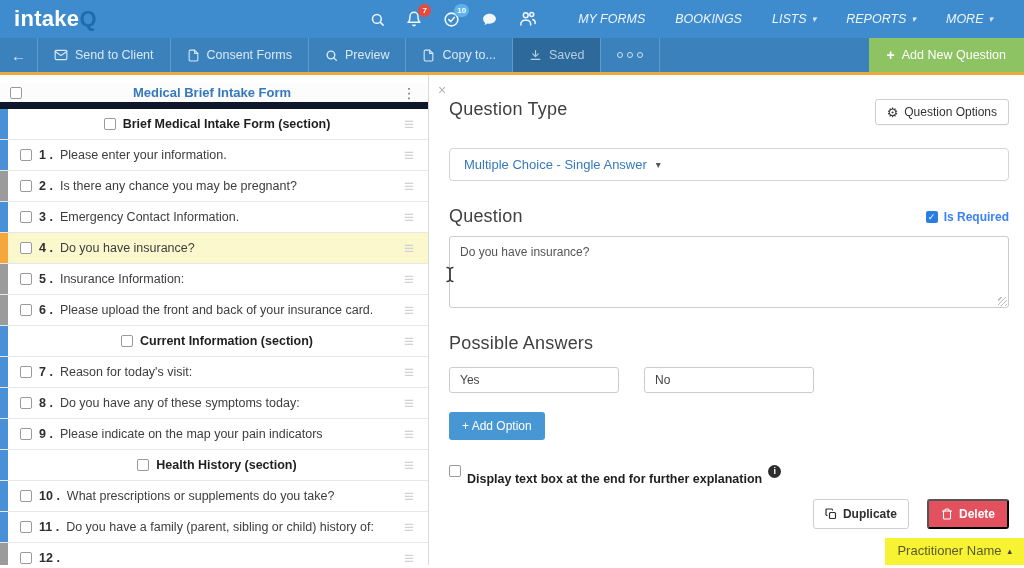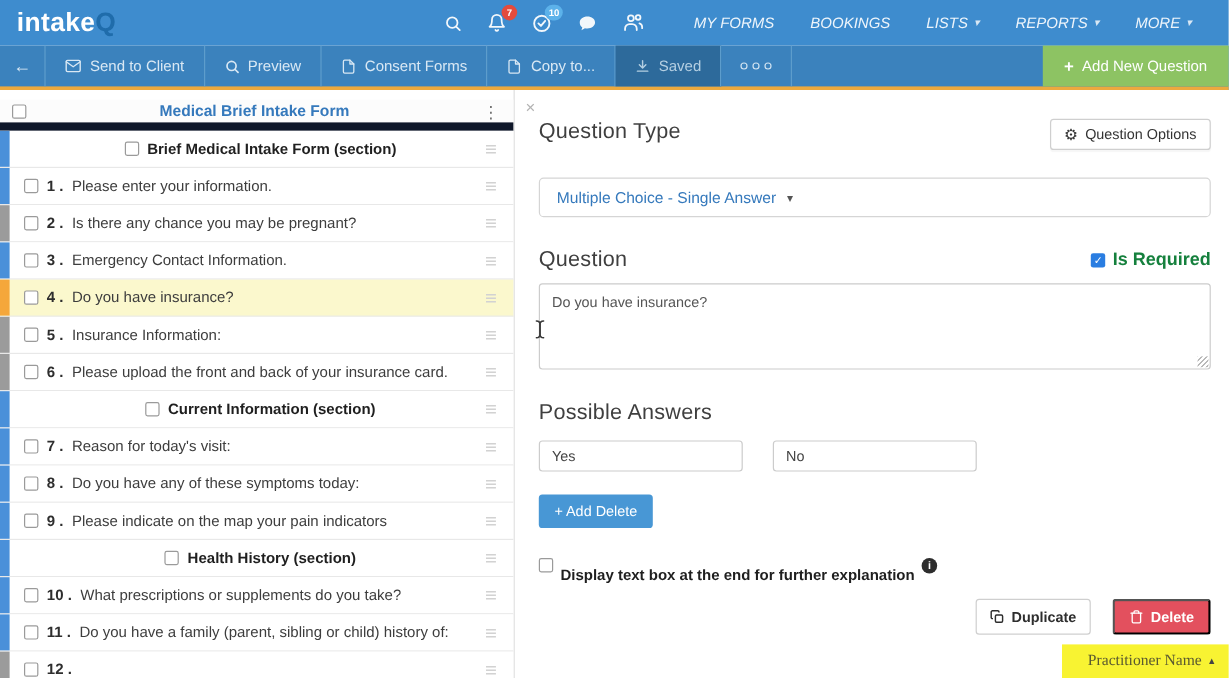--- a/index.html
+++ b/index.html
@@ -69,21 +69,21 @@
                background:#fff; padding:5px 11px; font-size:12px; color:#333; cursor:pointer; box-shadow:0 1px 1px rgba(0,0,0,.04); }
   .q-options .gear { font-size:13px; line-height:1; }
   .type-select { margin-top:23px; height:33px; border:1px solid #d5d5d5; border-radius:4px; display:flex;
                  align-items:center; padding:0 14px; cursor:pointer; background:#fff; }
   .type-select .val { color:#3579bc; font-size:13px; }
   .type-select .caret { margin-left:9px; font-size:10px; color:#555; }
   .question-hrow { margin-top:25px; align-items:center; }
   .isreq { display:flex; align-items:center; gap:6px; cursor:pointer; }
   .isreq .chk { width:12px; height:12px; background:#2a7de1; border-radius:2px; color:#fff; font-size:9px;
                 display:flex; align-items:center; justify-content:center; }
-  .isreq .lbl { font-size:15px; font-weight:bold; color:#15803d; }
+  .isreq .lbl { font-size:12px; font-weight:bold; color:#3b82f6; }
   .ta-wrap { position:relative; margin-top:9px; }
   textarea.q-text { width:100%; height:72px; border:1px solid #ccc; border-radius:3px; padding:8px 10px;
                     font-family:"Liberation Sans", sans-serif; font-size:12px; color:#555; resize:none; display:block; }
   .ta-corner { position:absolute; right:2px; bottom:2px; width:9px; height:9px;
                background:repeating-linear-gradient(135deg, transparent 0 2px, #b9b9b9 2px 3px); pointer-events:none; }
   .ibeam { position:absolute; left:-4px; top:30px; }
   .pa-h { margin-top:25px; }
   .answers { margin-top:13px; display:flex; gap:25px; }
   .answer-input { width:170px; height:26px; border:1px solid #ccc; border-radius:3px; padding:0 10px;
                   font-family:"Liberation Sans", sans-serif; font-size:12px; color:#444; }
@@ -91,22 +91,22 @@
              padding:7px 13px; border-radius:3px; cursor:pointer; }
   .disp-row { margin-top:16px; display:flex; align-items:center; gap:6px; }
   .disp-row .lbl { font-size:12.5px; font-weight:bold; color:#1f1f1f;margin-top:16px; }
   .info-i { width:13px; height:13px; border-radius:50%; background:#2d2d2d; color:#fff; font-size:9px; font-weight:bold;
             display:flex; align-items:center; justify-content:center; font-style:normal; cursor:pointer; }
   .act-row { margin-top:13px; display:flex; justify-content:flex-end; gap:18px; }
   .dup-btn { display:flex; align-items:center; gap:6px; border:1px solid #cfcfcf; border-radius:3px; background:#fff;
              padding:6px 11px; font-size:12px; font-weight:bold; color:#2e2e2e; cursor:pointer; }
   .del-btn { display:flex; align-items:center; gap:6px; border-radius:3px; background:#e3505e; padding:6px 12px;
              font-size:12px; font-weight:bold; color:#fff; cursor:pointer; }
-  .practitioner { position:absolute; right:0; bottom:0; background:#f8f332; padding:5px 12px 7px 22px;
-                  font-size:13px; color:#5a5a30; display:flex; align-items:center; gap:6px; cursor:pointer;font-family:Liberation Serif, serif; }
+  .practitioner { position:absolute; right:0; bottom:0; background:#f8f332; padding:5px 12px 7px 12px;
+                  font-size:13px; color:#5a5a30; display:flex; align-items:center; gap:6px; cursor:pointer; }
   .practitioner .caret { font-size:9px; color:#444; }
 </style>
 </head>
 <body>
 
 <div class="app">
 
   <div class="topnav">
     <div class="logo"><span>intake</span><span class="q">Q</span></div>
     <div class="spacer"></div>
@@ -172,32 +172,32 @@
         <span>←</span>
       </div>
     <div class="tb-btn">
       <svg width="14" height="14" viewBox="0 0 24 24" fill="none" stroke="currentColor" stroke-width="2" stroke-linecap="round" stroke-linejoin="round">
           <rect x="2" y="4" width="20" height="16" rx="2"></rect>
           <polyline points="2,6 12,13 22,6"></polyline>
         </svg>
       <span>Send to Client</span>
     </div>
     <div class="tb-btn">
+      <svg width="13" height="13" viewBox="0 0 24 24" fill="none" stroke="currentColor" stroke-width="2" stroke-linecap="round" stroke-linejoin="round">
+          <path d="M14 2H6a2 2 0 0 0-2 2v16a2 2 0 0 0 2 2h12a2 2 0 0 0 2-2V8z"></path>
+          <polyline points="14,2 14,8 20,8"></polyline>
+        </svg>
+      <span>Consent Forms</span>
+    </div>
+    <div class="tb-btn">
       <svg width="13" height="13" viewBox="0 0 24 24" fill="none" stroke="currentColor" stroke-width="2.6" stroke-linecap="round">
           <circle cx="11" cy="11" r="7"></circle>
           <line x1="16.5" y1="16.5" x2="21" y2="21"></line>
         </svg>
       <span>Preview</span>
-    </div>
-    <div class="tb-btn">
-      <svg width="13" height="13" viewBox="0 0 24 24" fill="none" stroke="currentColor" stroke-width="2" stroke-linecap="round" stroke-linejoin="round">
-          <path d="M14 2H6a2 2 0 0 0-2 2v16a2 2 0 0 0 2 2h12a2 2 0 0 0 2-2V8z"></path>
-          <polyline points="14,2 14,8 20,8"></polyline>
-        </svg>
-      <span>Consent Forms</span>
     </div>
     <div class="tb-btn">
       <svg width="13" height="13" viewBox="0 0 24 24" fill="none" stroke="currentColor" stroke-width="2" stroke-linecap="round" stroke-linejoin="round">
           <path d="M14 2H6a2 2 0 0 0-2 2v16a2 2 0 0 0 2 2h12a2 2 0 0 0 2-2V8z"></path>
           <polyline points="14,2 14,8 20,8"></polyline>
         </svg>
       <span>Copy to...</span>
     </div>
     <div class="tb-btn saved">
       <svg width="13" height="13" viewBox="0 0 24 24" fill="none" stroke="currentColor" stroke-width="2.2" stroke-linecap="round" stroke-linejoin="round">
@@ -370,21 +370,21 @@
               </svg>
           </span>
         </div>
 
         <h2 class="ed-h pa-h">Possible Answers</h2>
         <div class="answers" id="answers">
             <input class="answer-input" value="Yes" style="">
             <input class="answer-input" value="No" style="">
           </div>
 
-        <div class="add-opt">+ Add Delete</div>
+        <div class="add-opt">+ Add Option</div>
 
         <div class="disp-row">
           <span class="cbx"></span>
           <span class="lbl">Display text box at the end for further explanation</span>
           <span class="info-i">i</span>
         </div>
 
         <div class="act-row">
           <button class="dup-btn">
             <svg width="12" height="12" viewBox="0 0 24 24" fill="none" stroke="#2e2e2e" stroke-width="2.4" stroke-linejoin="round">

